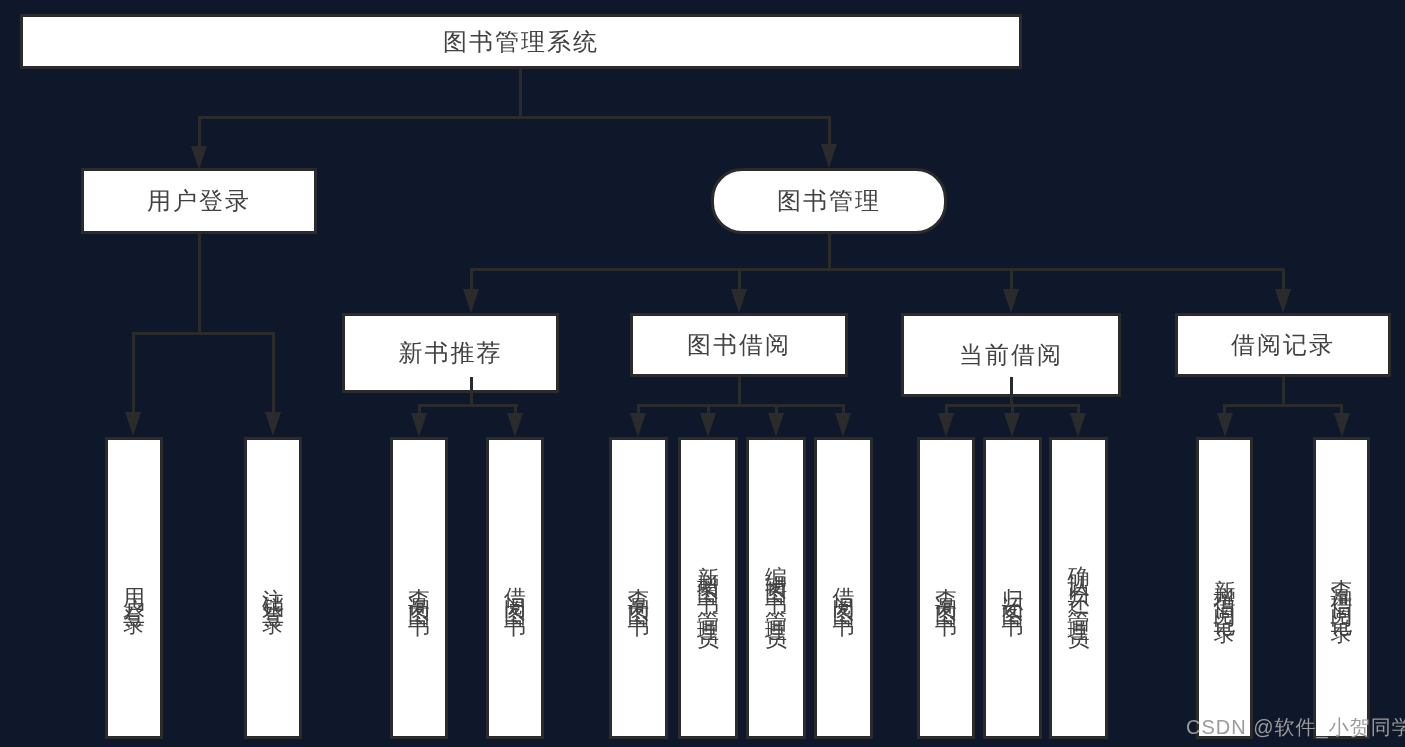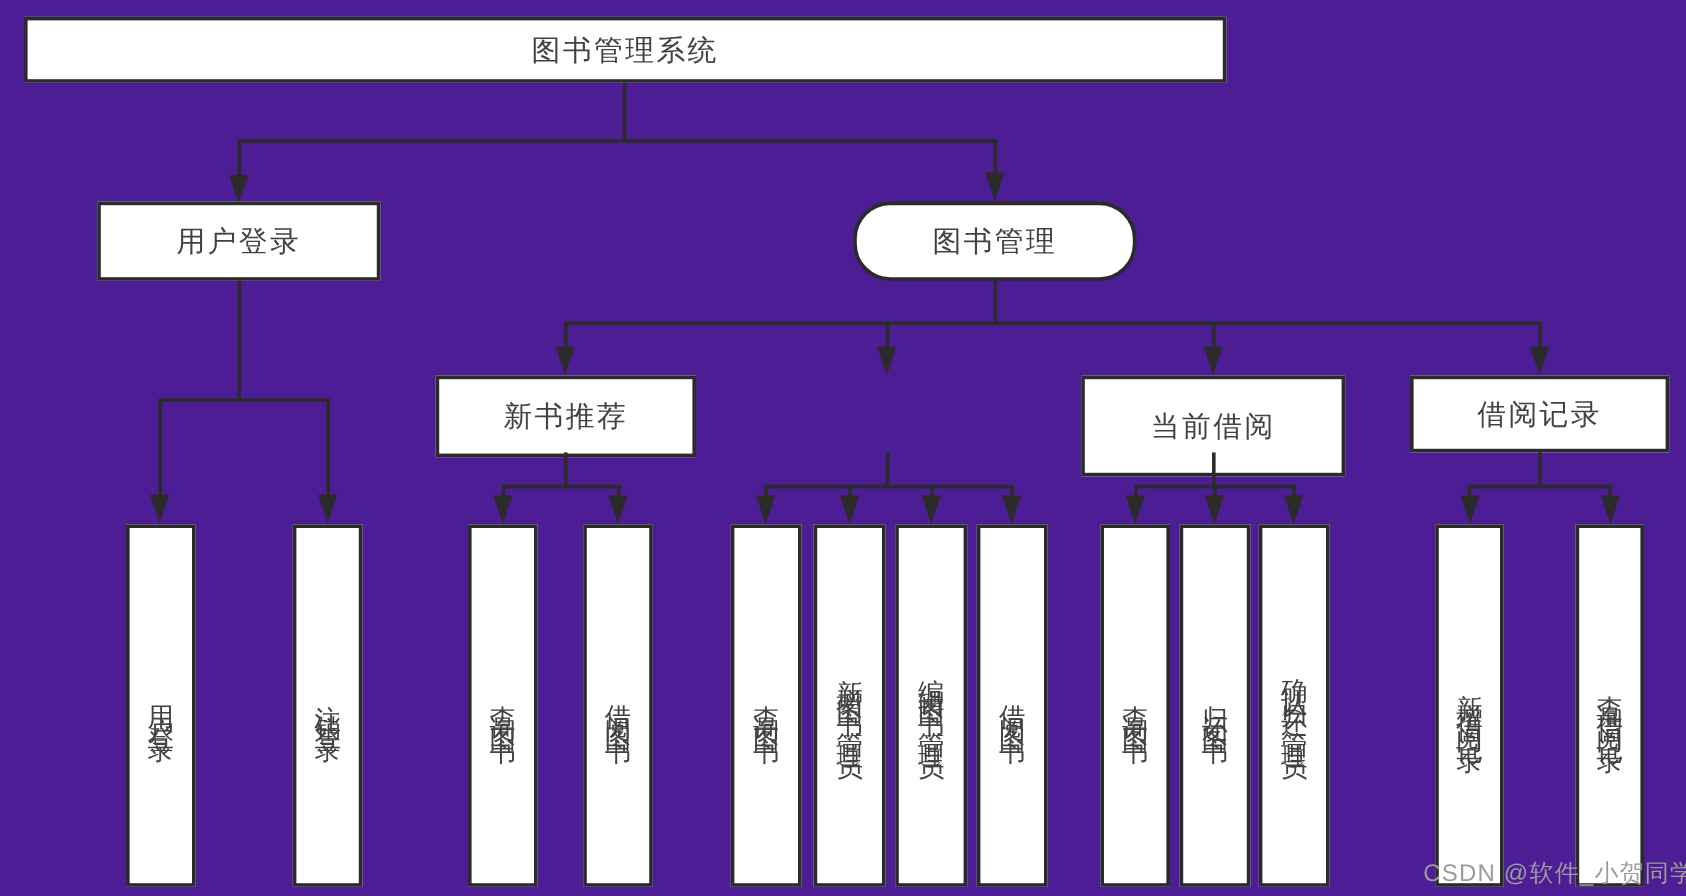--- a/index.html
+++ b/index.html
@@ -1,17 +1,17 @@
 <!DOCTYPE html>
 <html><head>
 <meta charset="utf-8">
 <style>
   html,body{margin:0;padding:0;background:#ffffff;}
   .canvas{
-    position:relative;width:1405px;height:747px;background:#4c1d95;
+    position:relative;width:1405px;height:747px;background:#0f172a;
     font-family:"Liberation Sans",sans-serif;overflow:hidden;
   }
   .node{
     position:absolute;box-sizing:border-box;border:3px solid #2b2b2b;background:#ffffff;
     display:flex;align-items:center;justify-content:center;color:#424242;
   }
   .node .lbl{font-size:24px;letter-spacing:2px;white-space:nowrap;}
   .node.vert .lbl{
     writing-mode:vertical-rl;text-orientation:mixed;
     font-size:22px;letter-spacing:9px;line-height:1;white-space:nowrap;
@@ -63,22 +63,25 @@
   <div class="hline" style="left:470px;top:267.5px;width:814px;"></div>
   <div class="vline" style="left:470px;top:269px;height:21px;"></div>
   <div class="ah" style="left:463px;top:289px;"></div>
   <div class="vline" style="left:737.5px;top:269px;height:21px;"></div>
   <div class="ah" style="left:731px;top:289px;"></div>
   <div class="vline" style="left:1009.5px;top:269px;height:21px;"></div>
   <div class="ah" style="left:1003px;top:289px;"></div>
   <div class="vline" style="left:1281.5px;top:269px;height:21px;"></div>
   <div class="ah" style="left:1275px;top:289px;"></div>
 
-  <div class="node" style="left:363px;top:313px;width:217px;height:68px;">
+  <div class="node" style="left:342px;top:313px;width:217px;height:80px;">
     <span class="lbl">新书推荐</span>
+  </div>
+  <div class="node" style="left:630px;top:313px;width:218px;height:64px;">
+    <span class="lbl">图书借阅</span>
   </div>
   <div class="node" style="left:901px;top:313px;width:220px;height:84px;">
     <span class="lbl">当前借阅</span>
   </div>
   <div class="node" style="left:1175px;top:313px;width:216px;height:64px;">
     <span class="lbl">借阅记录</span>
   </div>
 
   <div class="vline" style="left:470px;top:377px;height:28px;"></div>
   <div class="hline" style="left:417.5px;top:403.5px;width:100px;"></div>

